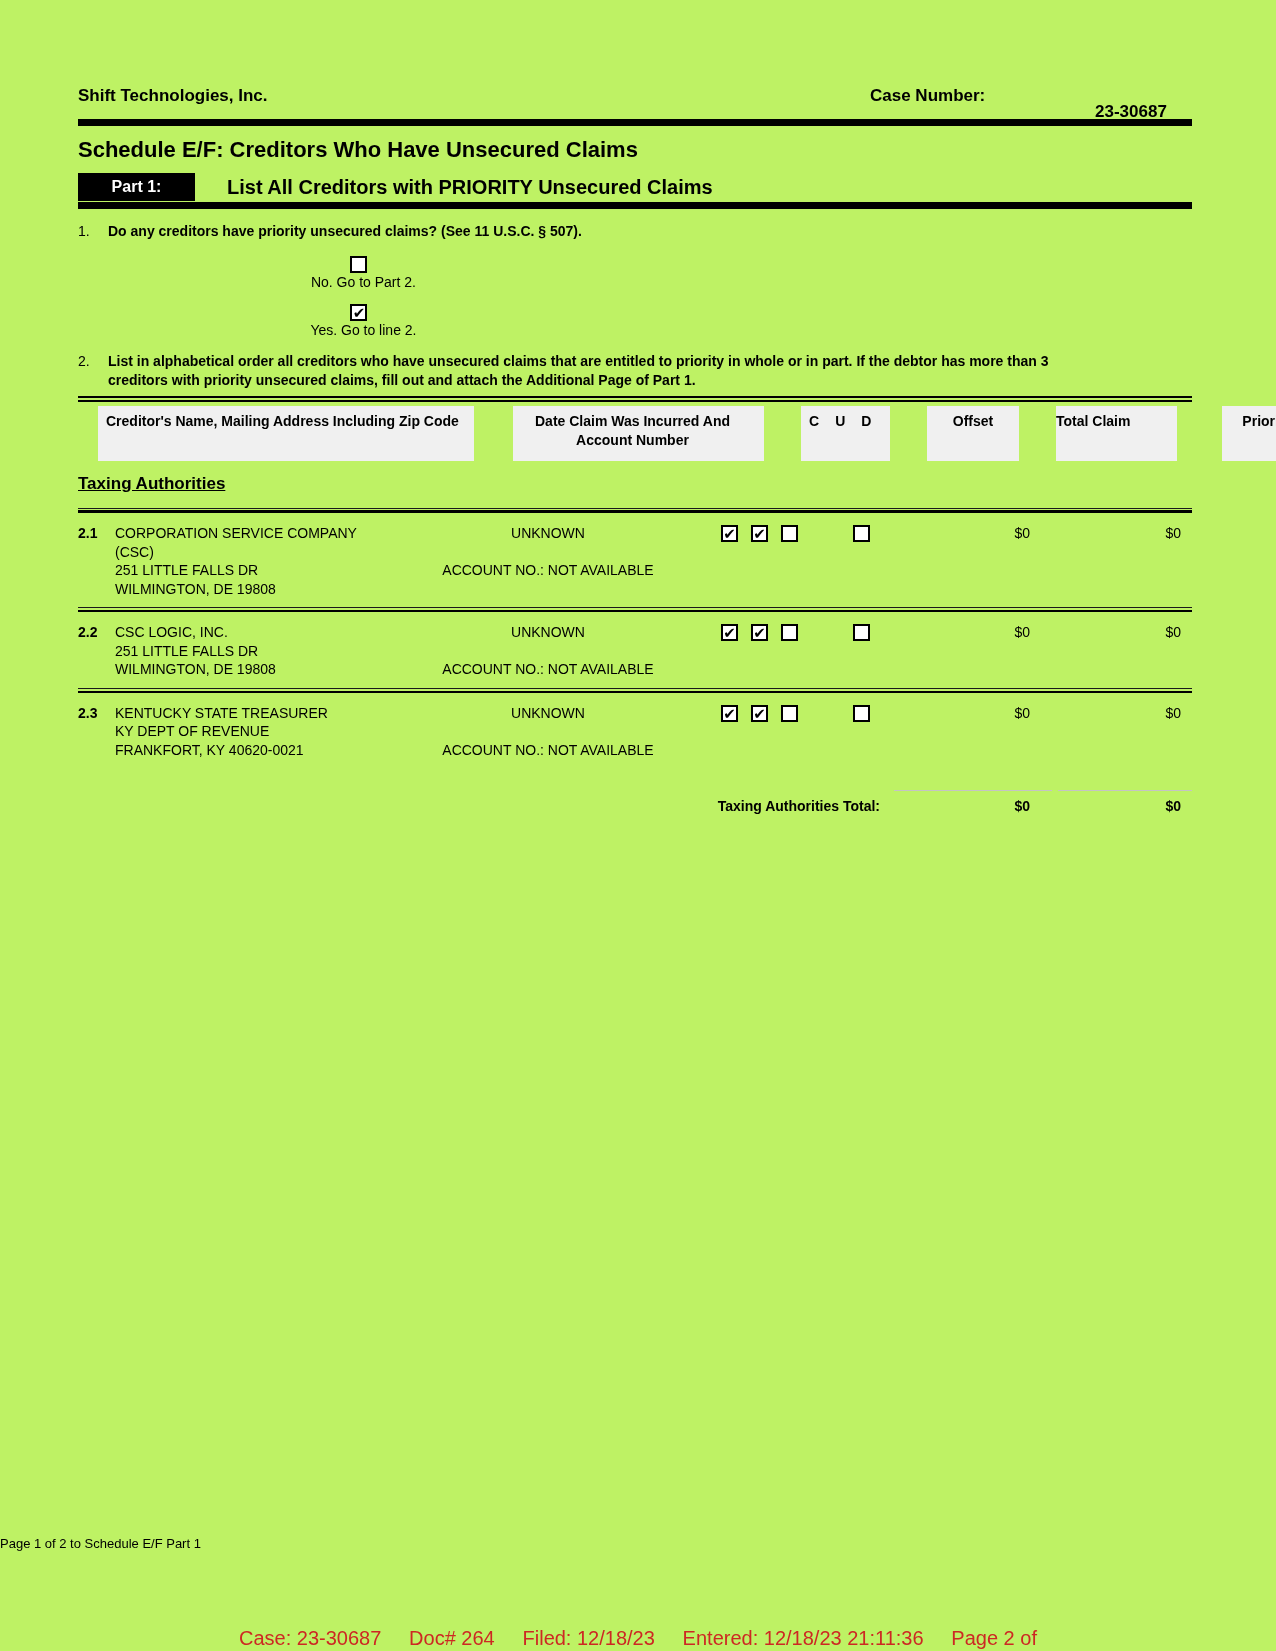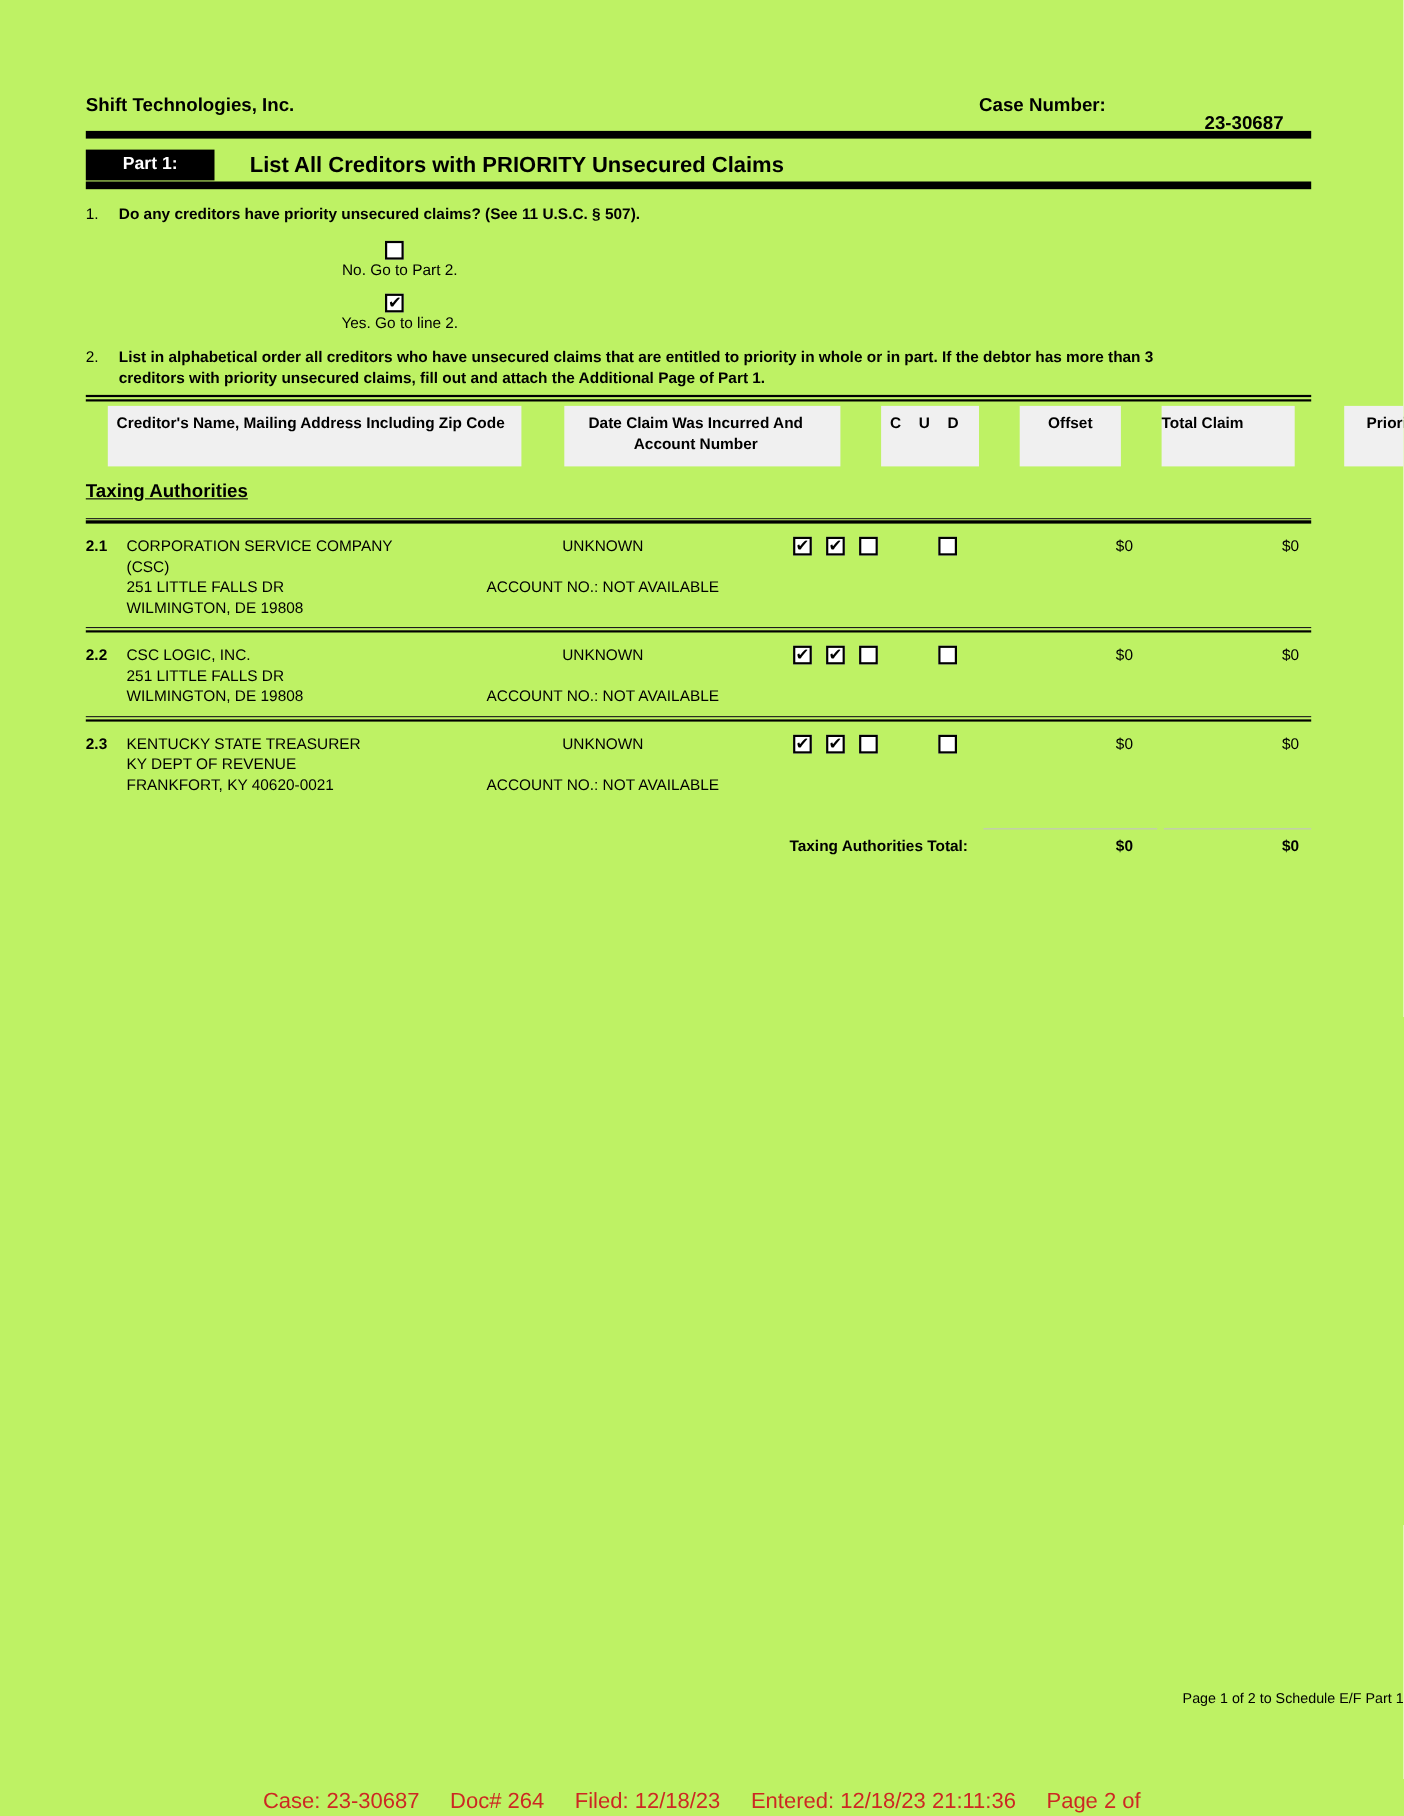--- a/index.html
+++ b/index.html
@@ -2,21 +2,21 @@
 <html><head>
 <meta charset="utf-8">
 <style>
   html,body { margin:0; padding:0; background:#ffffff; }
   body { width:1276px; height:1651px; font-family:"Liberation Sans","DejaVu Sans",sans-serif; color:#000; }
   .page { position:relative; width:1276px; height:1651px; box-sizing:border-box;
           padding:86px 84px 0 78px; background:#bef264; overflow:hidden; }
 
   
   .doc-header { position:relative; height:20px; font-size:17px; font-weight:bold; line-height:20px; }
-  .case-label { position:absolute; left:812px; top:0; }
+  .case-label { position:absolute; left:792px; top:0; }
   .case-num   { position:absolute; left:1017px; top:16px; }
   .hr-thick { height:7px; background:#000; margin-top:13px; }
 
   .doc-title { margin:10px 0 0 0; font-size:22px; line-height:27px; font-weight:bold; }
 
   .part-row { margin-top:10px; height:28px; display:flex; align-items:center; }
   .part-label { display:inline-flex; align-items:center; justify-content:center;
                 width:117px; height:28px; background:#000; color:#fff;
                 font-size:16px; font-weight:bold; }
   .part-heading { margin-left:32px; font-size:20px; font-weight:bold; }
@@ -78,37 +78,38 @@
   .t-underlines span { position:absolute; top:0; height:1px; background:#c4c4c4; }
   .t-underlines .u1 { left:816px; width:158px; }
   .t-underlines .u2 { left:980px; width:134px; }
   .t-grid { margin-top:7px; display:grid; grid-template-columns:829px 5px 121px 13px 146px;
             font-size:14px; font-weight:bold; }
   .t-label { grid-column:1; text-align:right; padding-right:27px; }
   .t-total { grid-column:3; text-align:right; padding-right:3px; }
   .t-priority { grid-column:5; text-align:right; padding-right:11px; }
 
   
-  .page-note { position:absolute; left:0; right:0; top:1536px; text-align:right; font-size:13px;padding-left:40px; }
+  .page-note { position:absolute; left:0; right:0; top:1536px; text-align:left; font-size:13px; }
   .stamp { position:absolute; left:0; right:0; top:1571px; text-align:center;
            font-size:20px; line-height:27px; white-space:pre; }
 </style>
 </head>
 <body>
 
 <div class="page">
 
   <div class="doc-header">
     <span class="debtor">Shift Technologies, Inc.</span>
     <span class="case-label">Case Number:</span>
     <span class="case-num">23-30687</span>
   </div>
 
   <div class="hr-thick"></div>
 
+  <h1 class="doc-title">Schedule E/F: Creditors Who Have Unsecured Claims</h1>
 
   <div class="part-row">
     <span class="part-label">Part 1:</span>
     <span class="part-heading">List All Creditors with PRIORITY Unsecured Claims</span>
   </div>
   <div class="hr-thick2"></div>
 
   <div class="q q1">
     <div class="q-num">1.</div>
     <div class="q-body">

